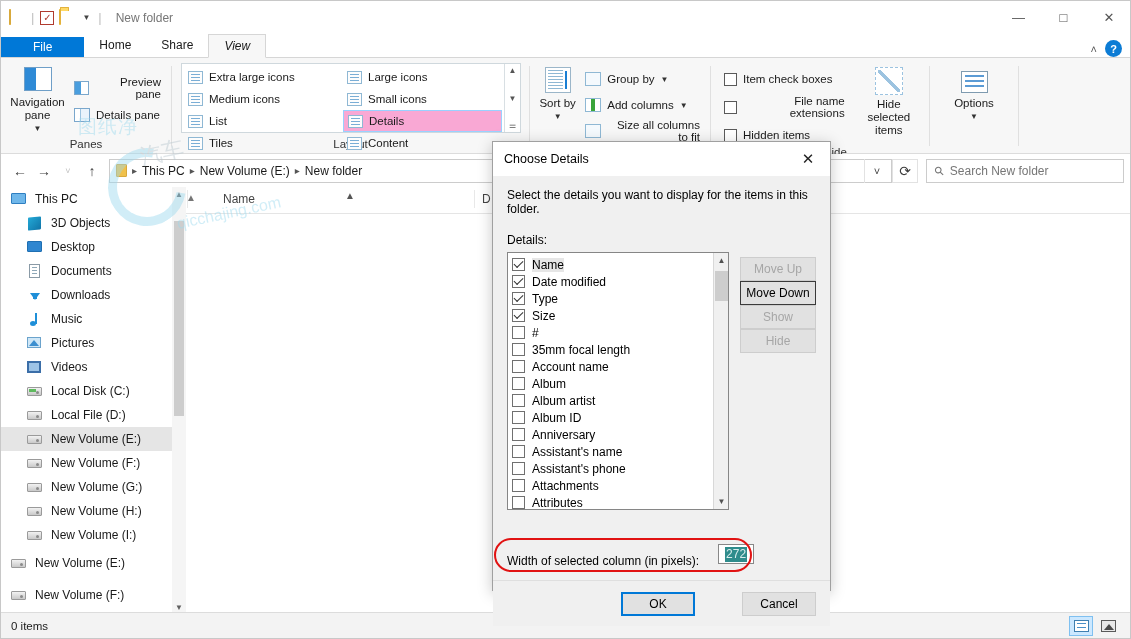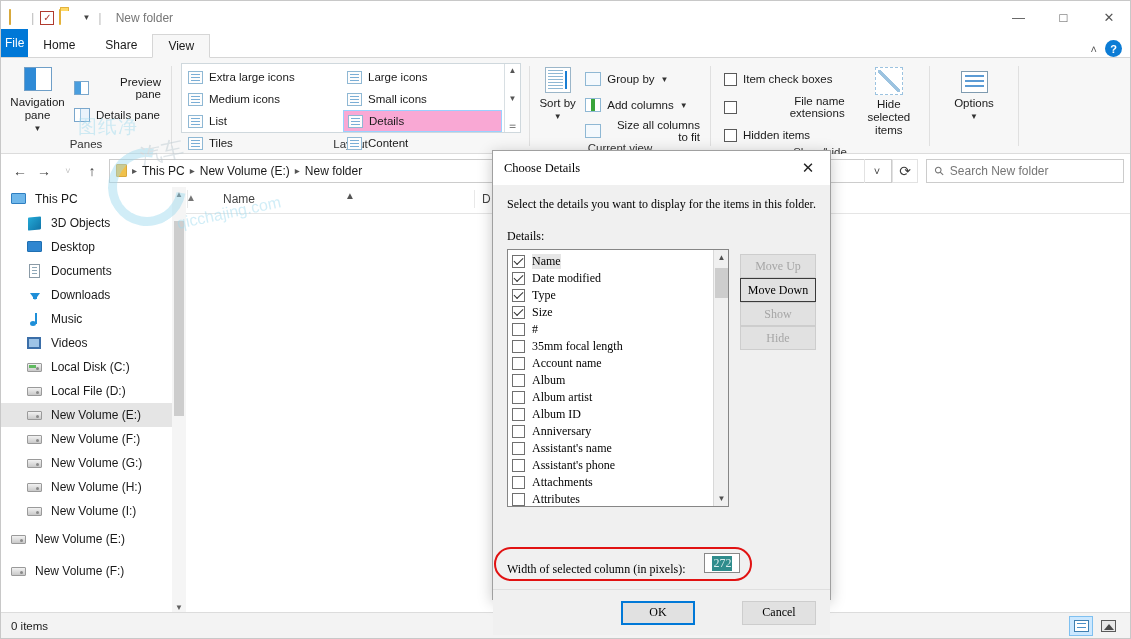--- a/index.html
+++ b/index.html
@@ -57,25 +57,26 @@
   
   .tabbar {
     position: absolute; left: 0; top: 33px; width: 1131px; height: 24px;
     background: #ffffff; display: flex; align-items: flex-end;
     border-bottom: 1px solid #d6d6d6;
   }
   .tab {
     height: 24px; padding: 0 15px; display: flex; align-items: center;
     font-size: 12px; color: #1a1a1a;
   }
-  .tab.file { background: #0078d7; color: #fff; padding: 0 4px; height: 28px; margin-top: 20px; }
+  .tab.file { background: #0078d7; color: #fff; padding: 0 32px; height: 20px; margin-top: 20px; }
   .tab.active {
     background: #f7f7f7; border-left: 1px solid #d6d6d6; border-right: 1px solid #d6d6d6;
     border-top: 1px solid #d6d6d6; border-bottom: 1px solid #f7f7f7;
     margin-bottom: -1px;
+    font-style: italic;
   }
   .tabbar-right { margin-left: auto; display: flex; align-items: center; gap: 8px; padding-right: 10px; }
   .chev-up { color: #555; font-size: 11px; }
   .help-btn {
     width: 17px; height: 17px; border-radius: 50%; background: #0c7cd5; color: #fff;
     font-size: 11px; font-weight: bold; display: flex; align-items: center; justify-content: center;
   }
 
   
   .ribbon {
@@ -267,24 +268,23 @@
   .wm-c {
     position: absolute; left: 52px; top: 52px; width: 78px; height: 78px;
     border: 9px solid #9bd9ee; border-radius: 50%; border-right-color: transparent; transform: rotate(-35deg);
   }
   .wm-t1 { position: absolute; left: 22px; top: 18px; letter-spacing: 1px; color: #9bd9ee; }
   .wm-t2 { position: absolute; left: 120px; top: 108px; color: #9bd9ee; font-size: 16px; transform: rotate(-12deg); }
   .wm-t3 { position: absolute; left: 84px; top: 42px; color: #b9c7cf; font-size: 22px; transform: rotate(-12deg); }
 
   
   .dialog {
-    position: absolute; left: 491px; top: 149px; width: 339px; height: 450px;
+    position: absolute; left: 491px; top: 140px; width: 339px; height: 450px;
     background: #1d4ed8; border: 1px solid #a0a0a0;
     box-shadow: 0 3px 14px rgba(0,0,0,0.22);
-    font-family: Liberation Serif, serif;
   }
   .dlg-title {
     height: 34px; background: #ffffff; display: flex; align-items: center;
     padding-left: 11px; font-size: 12.5px; color: #000;
   }
   .dlg-close {
     margin-left: auto; width: 44px; height: 34px; display: flex; align-items: center;
     justify-content: center; font-size: 15px; color: #222;
   }
   .dlg-body { position: relative; height: 415px; background: #f0f0f0; padding: 0 14px; }
@@ -596,20 +596,26 @@
           <span>Downloads</span>
         </div>
         <div class="snode" style="padding-left: 26px;">
           <span class="sico">
             <span class="ico-music" style="display: block;"></span>
           </span>
           <span>Music</span>
         </div>
         <div class="snode" style="padding-left: 26px;">
           <span class="sico">
+            <span class="ico-pic" style="display: block;"></span>
+          </span>
+          <span>Pictures</span>
+        </div>
+        <div class="snode" style="padding-left: 26px;">
+          <span class="sico">
             <span class="ico-vid" style="display: block;"></span>
           </span>
           <span>Videos</span>
         </div>
         <div class="snode" style="padding-left: 26px;">
           <span class="sico">
             <span class="ico-drive sys" style="display: block;"></span>
           </span>
           <span>Local Disk (C:)</span>
         </div>

